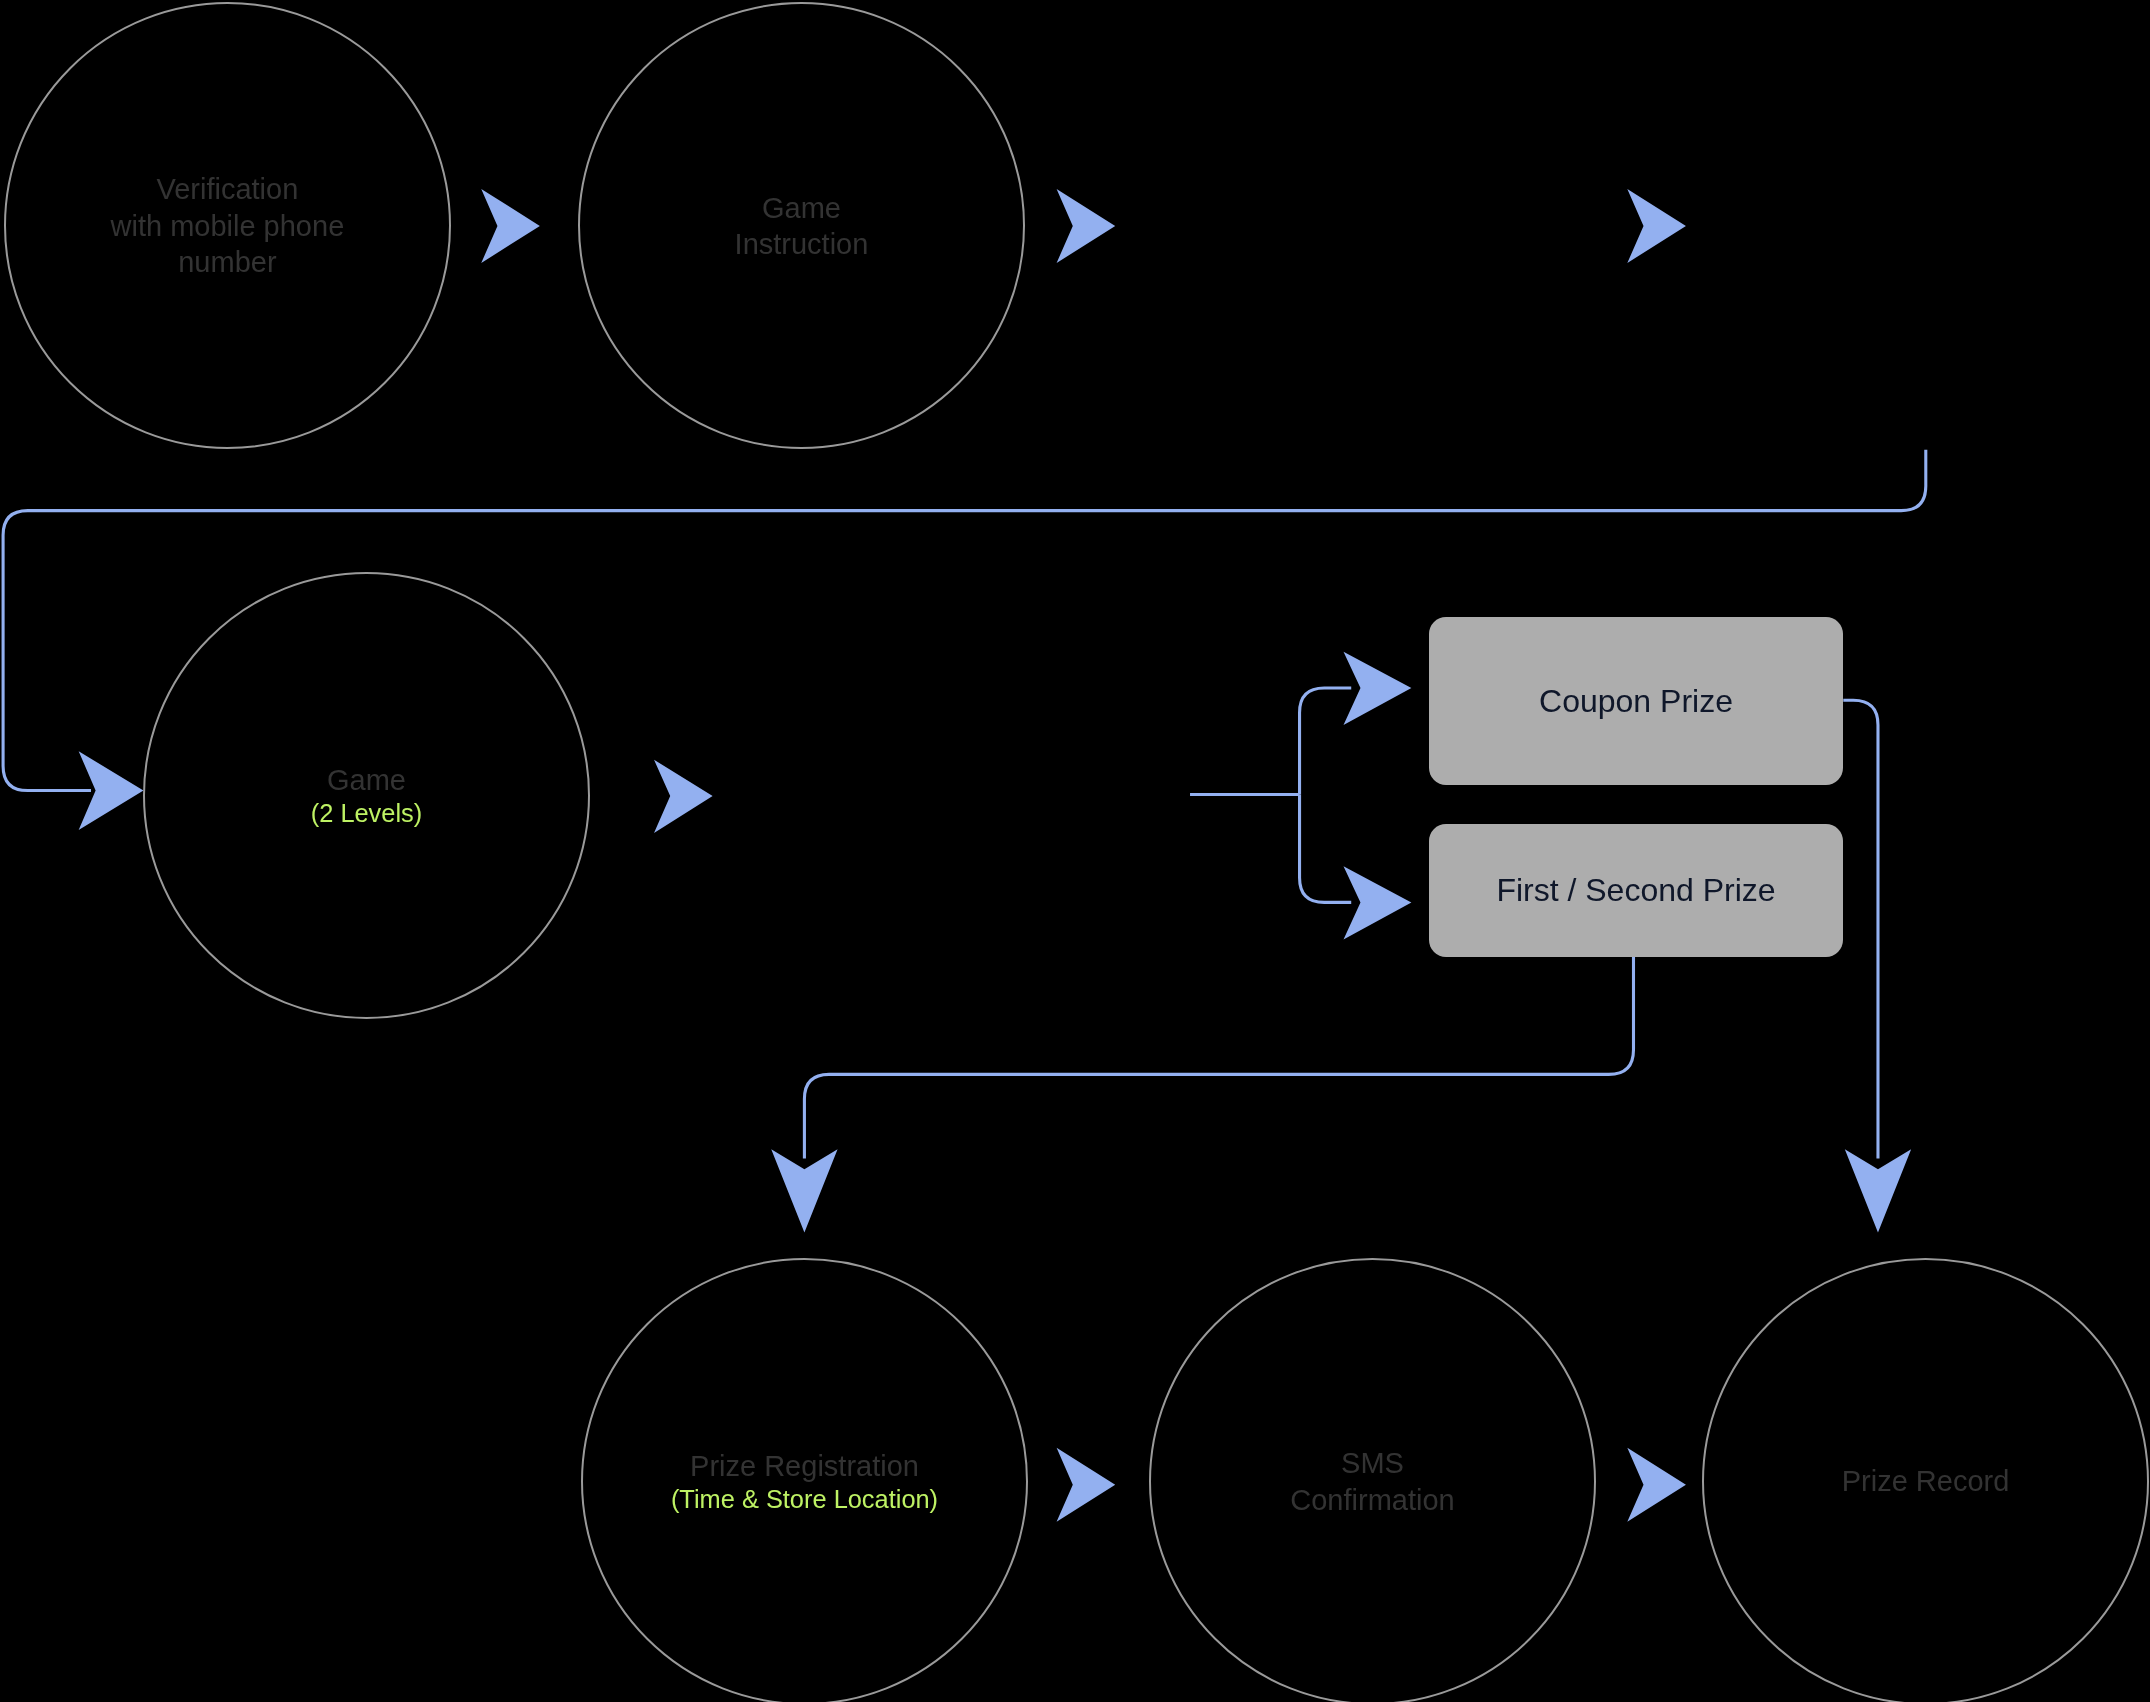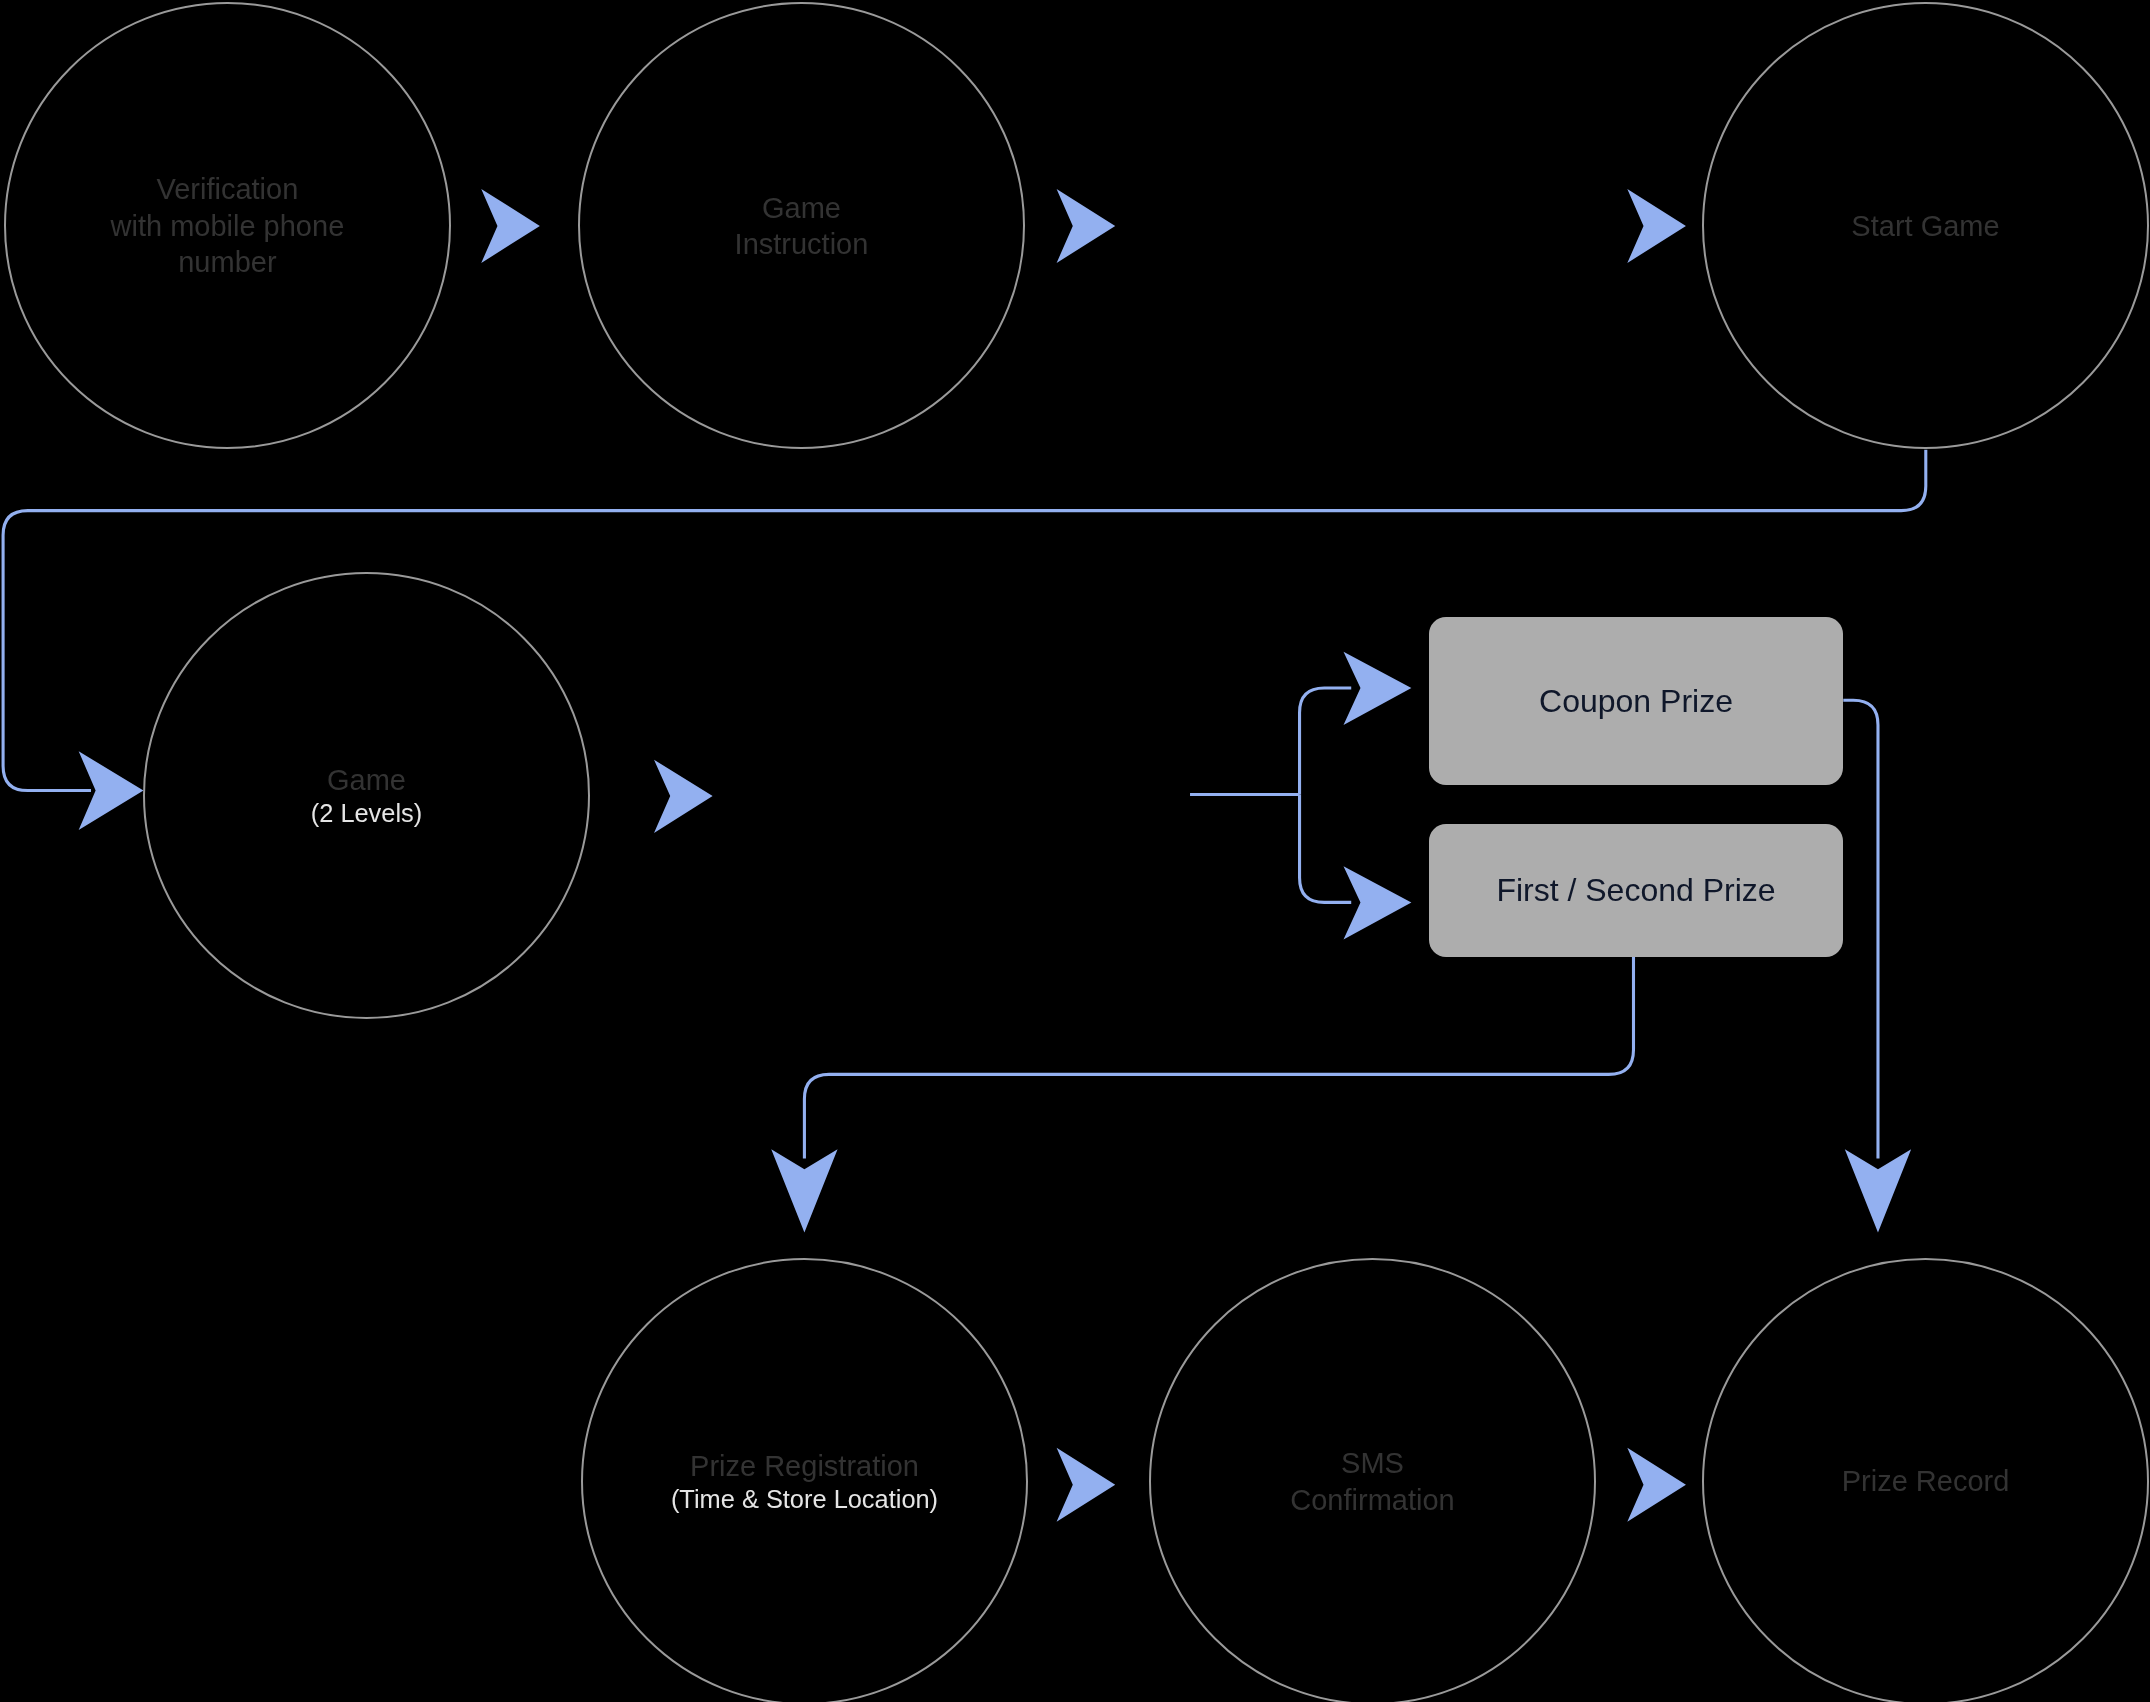--- a/index.html
+++ b/index.html
@@ -14,21 +14,21 @@
     position:absolute;border-radius:50%;
     border:2.3px solid #9A9A9A;background:#000;
     display:flex;align-items:center;justify-content:center;
     text-align:center;box-sizing:border-box;
   }
   .node-circle .label{
     color:#333333;font-size:29px;line-height:1.25;
     font-family:"Liberation Sans", sans-serif;font-weight:400;
     padding:0 14px;
   }
-  .node-circle .sub{display:block;font-size:25.4px;color:#e5e5e5;}
+  .node-circle .sub{display:block;font-size:25.4px;color:#bef264;}
   .prize-box{
     position:absolute;border-radius:17px;background:#ADADAD;
     display:flex;align-items:center;justify-content:center;
     text-align:center;box-sizing:border-box;
   }
   .prize-box .label{
     color:#0f172a;font-size:32px;font-family:"Liberation Sans", sans-serif;
     font-weight:400;line-height:1.2;
   }
 </style>
@@ -88,25 +88,20 @@
   </div>
 
   <div class="node-circle" style="left:578px;top:2.3px;width:447px;height:447px;">
     <div class="label">
       <span>Game</span><br>
       <span>Instruction</span>
     </div>
   </div>
 
 
-  <div class="node-circle" style="left:1702px;top:2.3px;width:447px;height:447px;">
-    <div class="label">
-      <span>Start Game</span>
-    </div>
-  </div>
 
   <div class="node-circle" style="left:143px;top:572px;width:447px;height:447px;">
     <div class="label">
       <span>Game</span><br>
       <span class="sub">(2 Levels)</span>
     </div>
   </div>
 
 
   <div class="prize-box" style="left:1429px;top:617px;width:414px;height:168px;">

